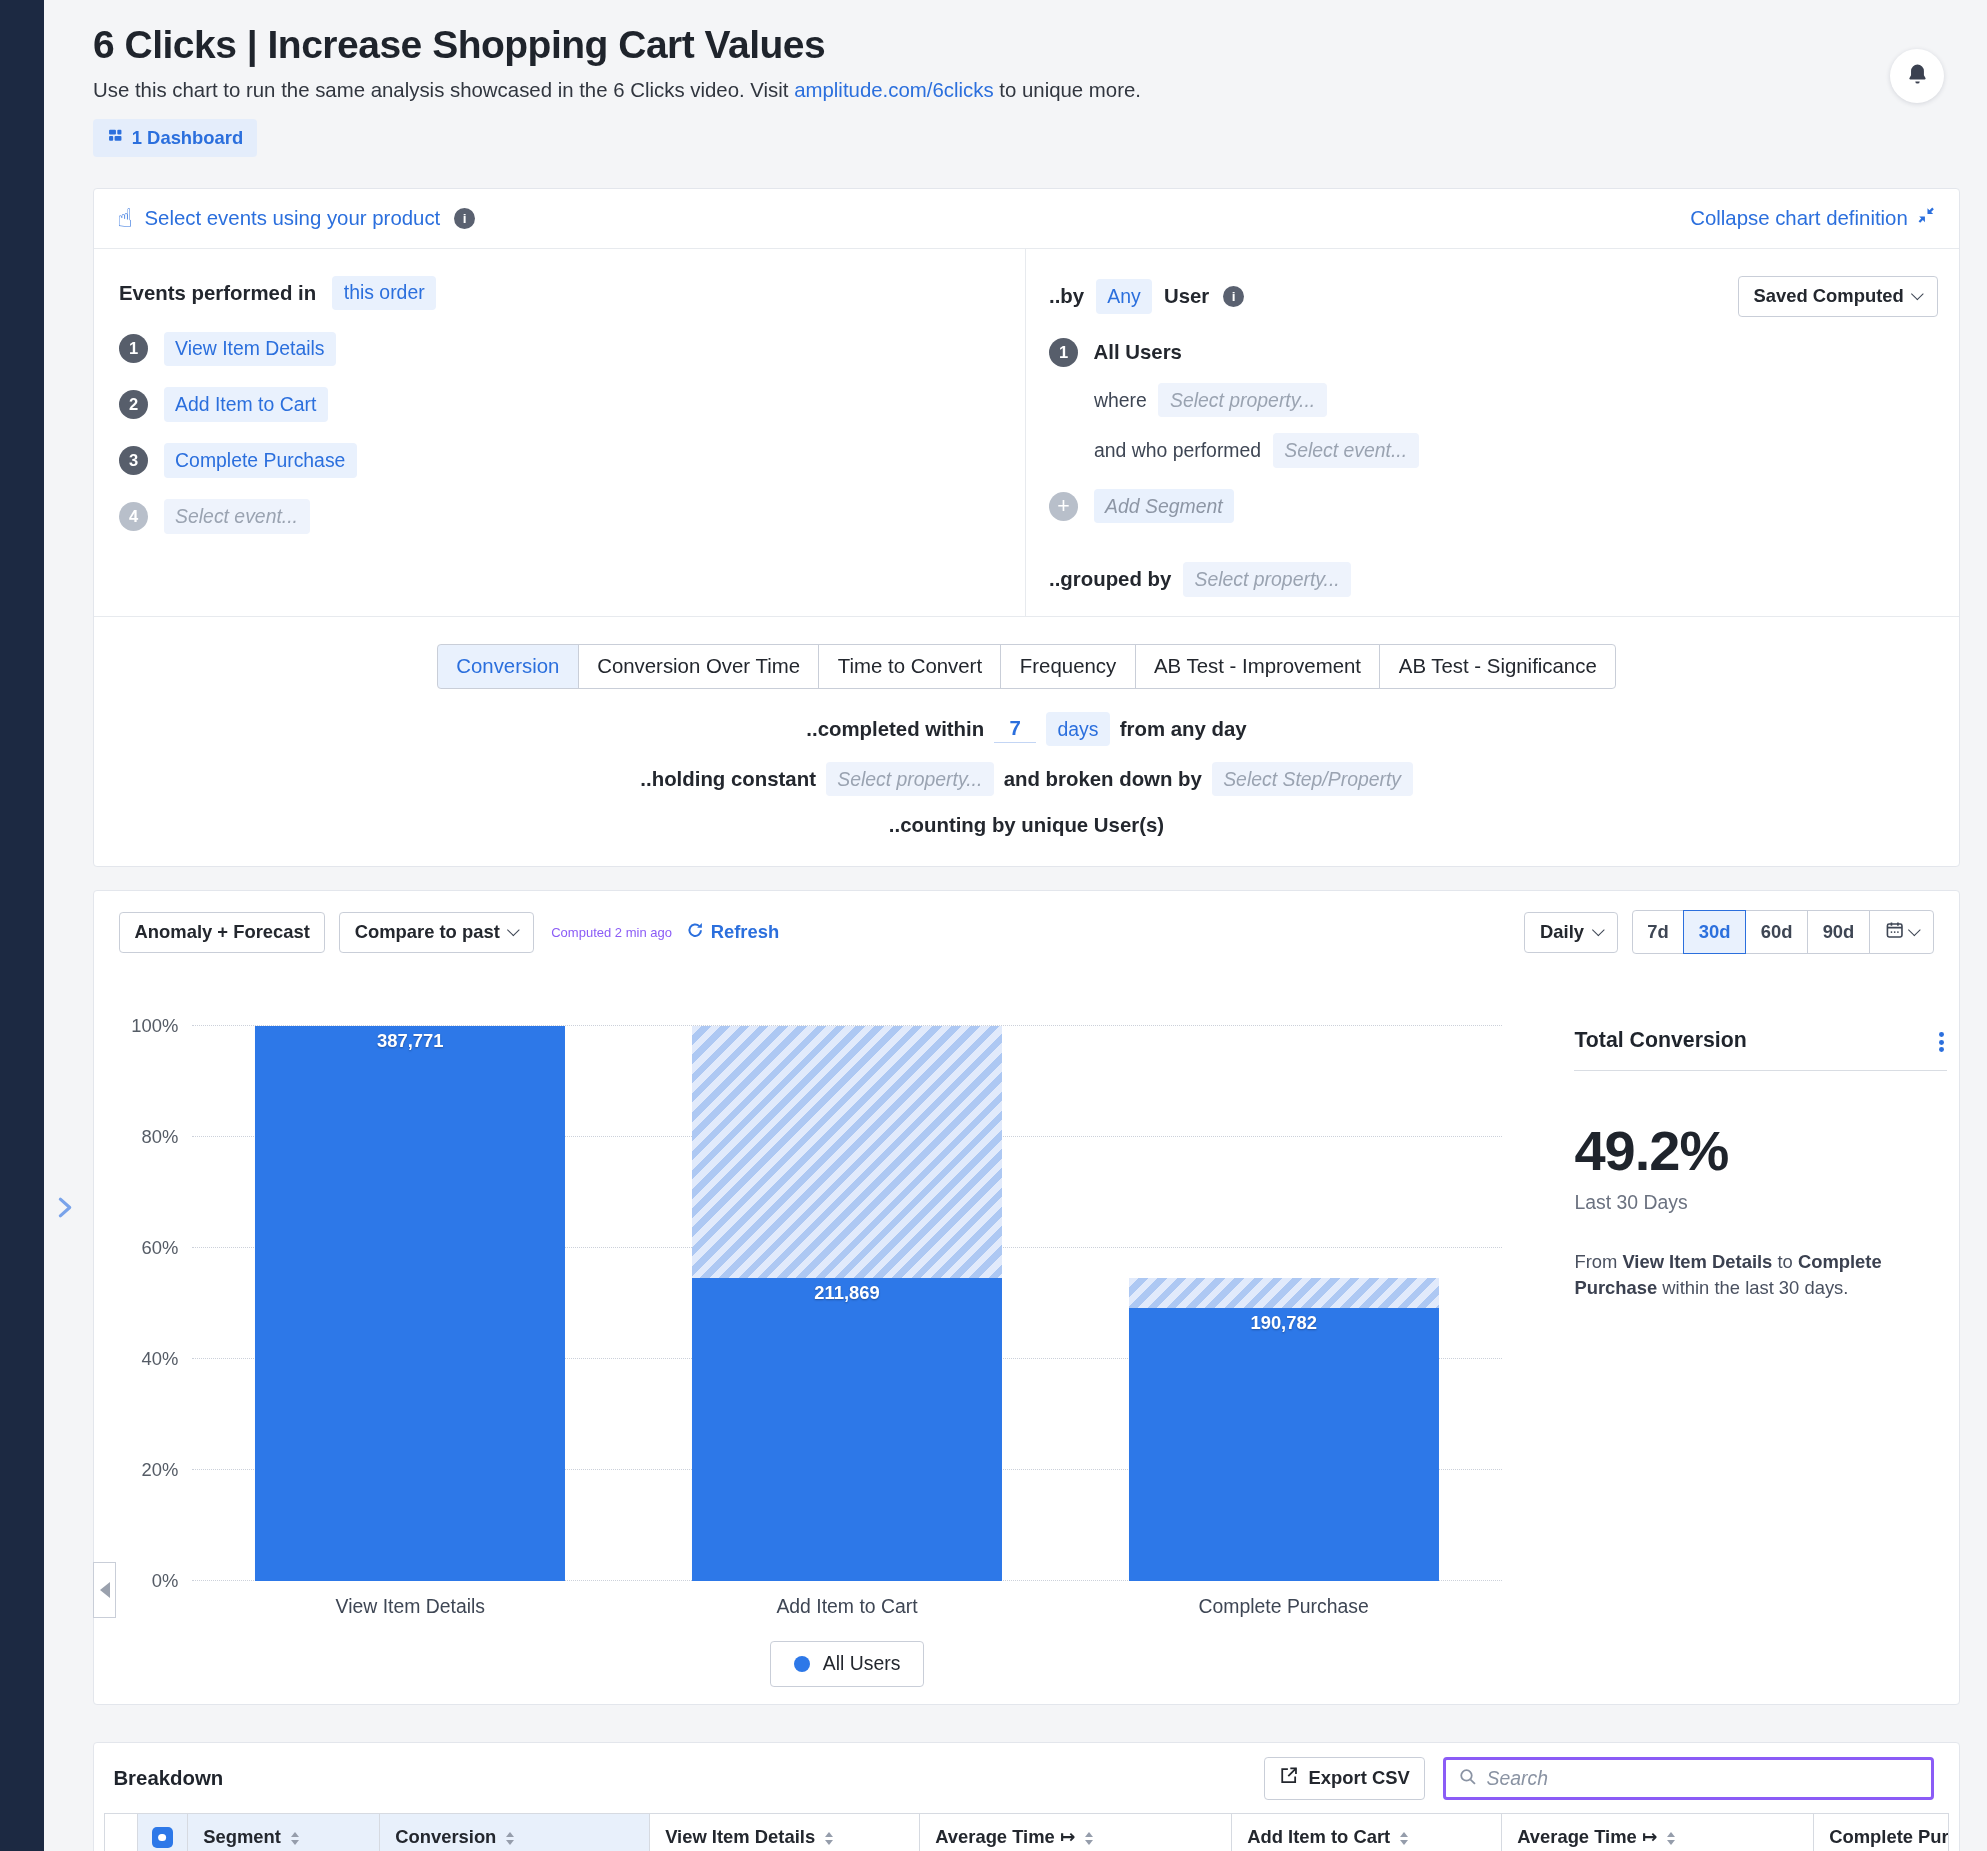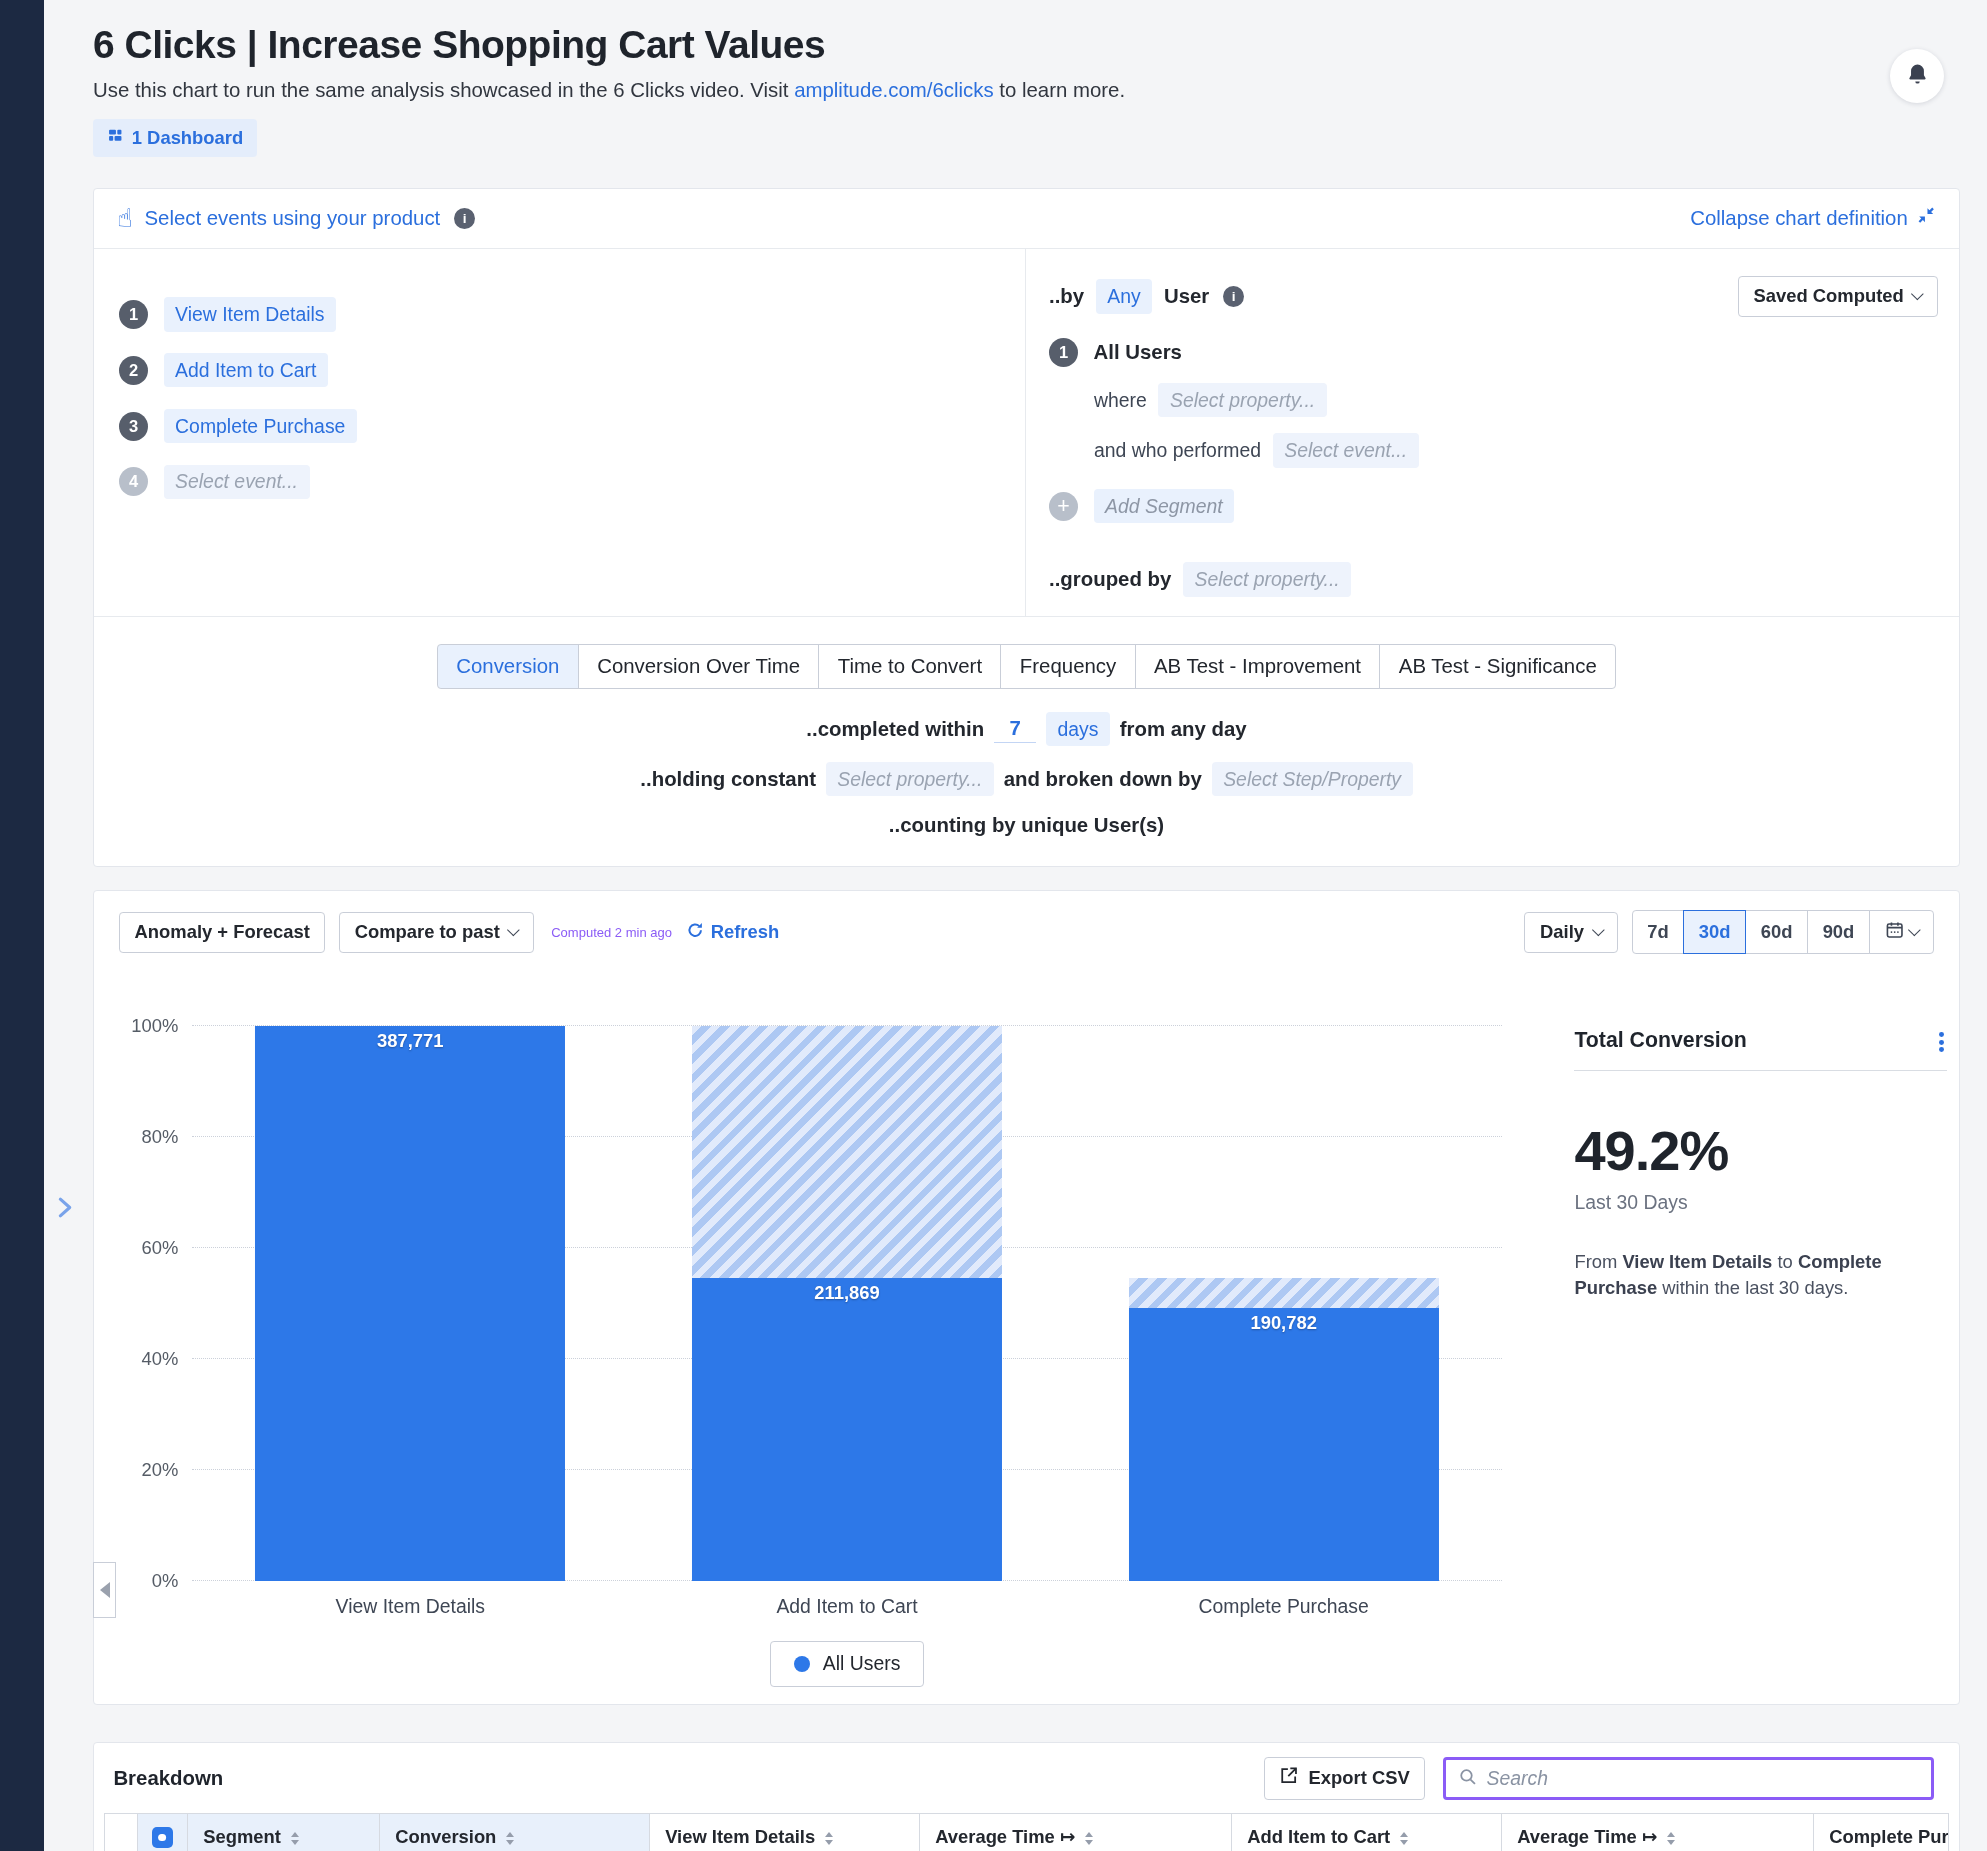--- a/index.html
+++ b/index.html
@@ -160,21 +160,21 @@
 <div class="expander">
   <svg viewBox="0 0 24 24" width="25" height="25">
       <polyline points="8,4 17,12 8,20" fill="none" stroke="#79a3ea" stroke-width="3" stroke-linecap="round" stroke-linejoin="round"></polyline>
     </svg>
 </div>
 
 <div class="content">
 
   
   <div class="page-title">6 Clicks | Increase Shopping Cart Values</div>
-  <div class="page-sub"><span>Use this chart to run the same analysis showcased in the 6 Clicks video. Visit </span><a>amplitude.com/6clicks</a><span> to learn more.</span></div>
+  <div class="page-sub"><span>Use this chart to run the same analysis showcased in the 6 Clicks video. Visit </span><a>amplitude.com/6clicks</a><span> to unique more.</span></div>
   <div class="dash-badge">
     <span><svg viewBox="0 0 24 24" width="16.5" height="16.5" fill="#2b6fdd">
           <rect x="3" y="4" width="10" height="7" rx="1.5"></rect>
           <rect x="15" y="4" width="6" height="7" rx="1.5"></rect>
           <rect x="3" y="13" width="6" height="7" rx="1.5"></rect>
           <rect x="11" y="13" width="10" height="7" rx="1.5"></rect>
         </svg></span>
     <span>1 Dashboard</span>
   </div>
   <button class="bell-btn">
@@ -194,20 +194,24 @@
         <span>Collapse chart definition</span>
         <span><svg viewBox="0 0 24 24" width="20.4" height="20.4" fill="#2b6fdd">
               <path d="M13.5 10.5V3.8l2.4 2.4 3.2-3.2 1.9 1.9-3.2 3.2 2.4 2.4z"></path>
               <path d="M10.5 13.5H3.8l2.4 2.4-3.2 3.2 1.9 1.9 3.2-3.2 2.4 2.4z"></path>
             </svg></span>
       </a>
     </div>
 
     <div class="def-body">
       <div class="def-left">
+        <div>
+          <span class="bold-lbl">Events performed in</span>
+          <span class="chip" style="margin-left:11.6px">this order</span>
+        </div>
         <div class="step-row">
           <span class="step-num">1</span>
           <span class="chip">View Item Details</span>
         </div>
         <div class="step-row">
           <span class="step-num">2</span>
           <span class="chip">Add Item to Cart</span>
         </div>
         <div class="step-row">
           <span class="step-num">3</span>

